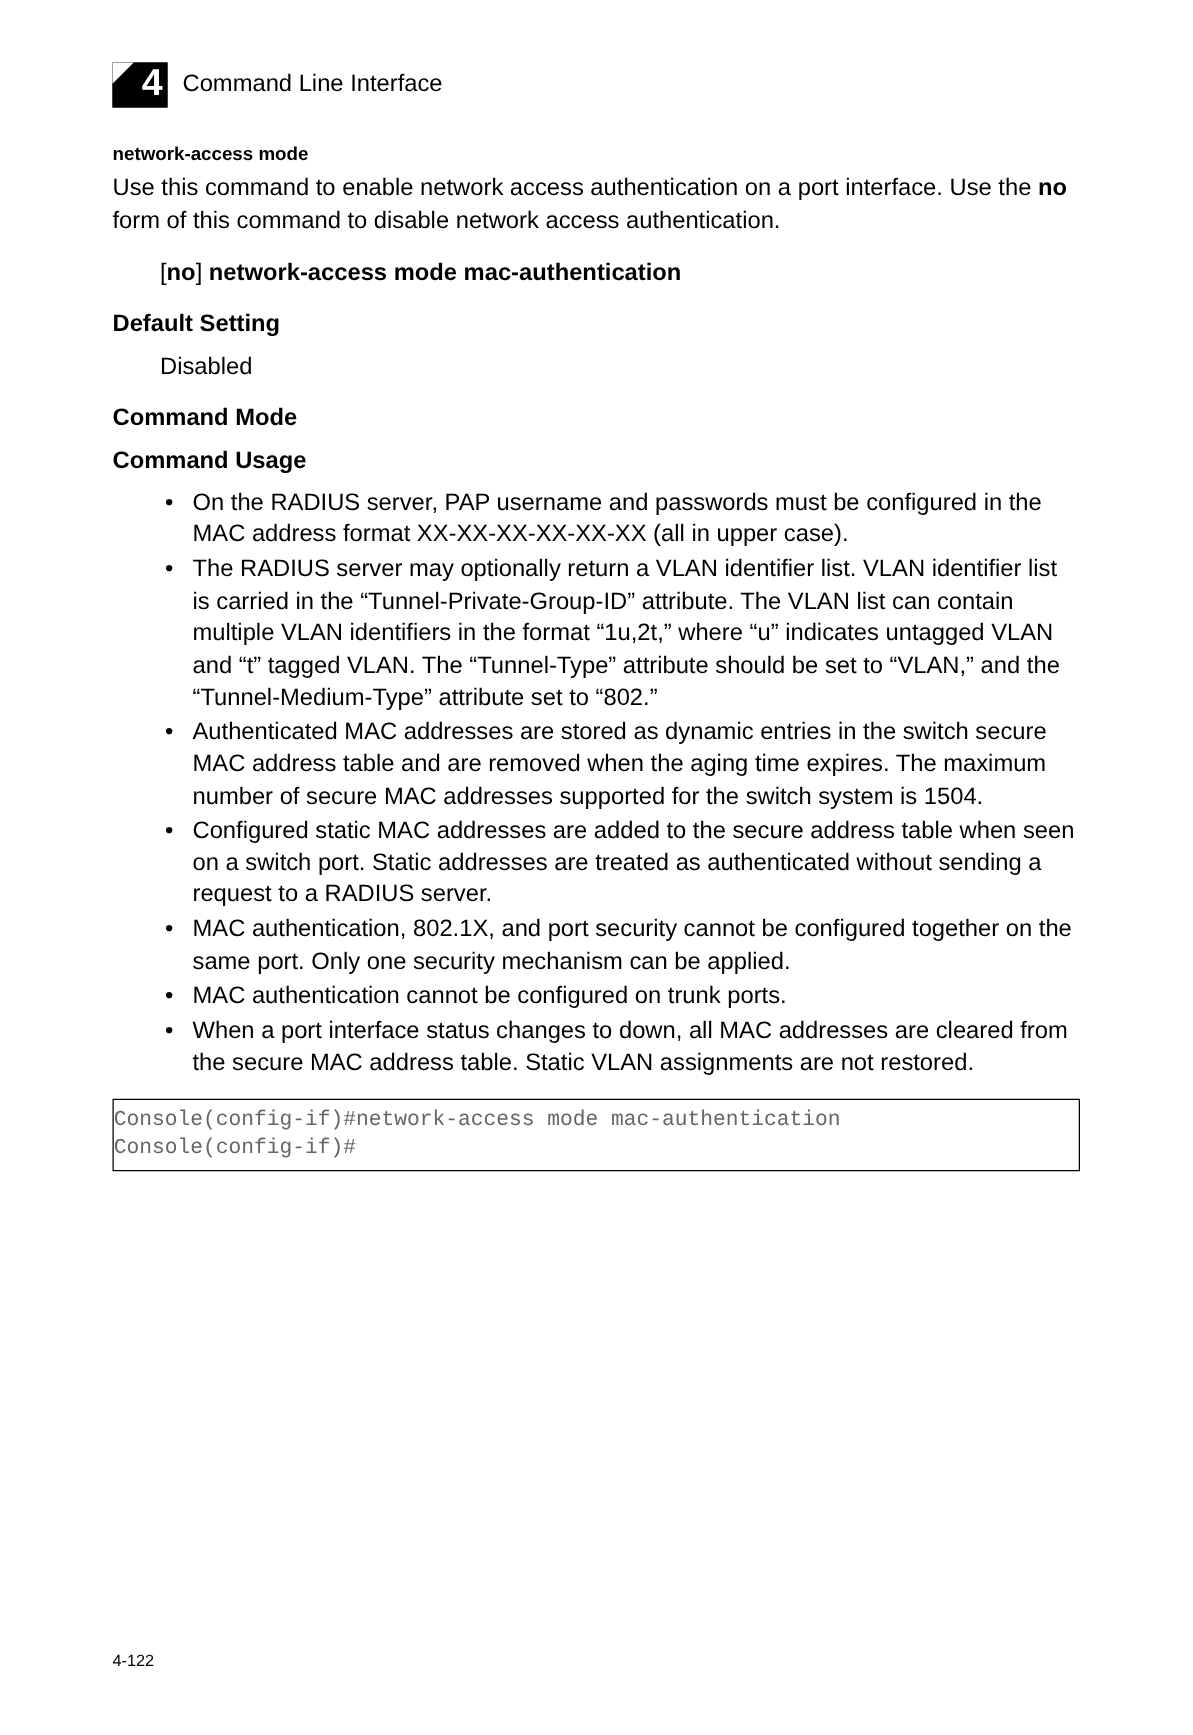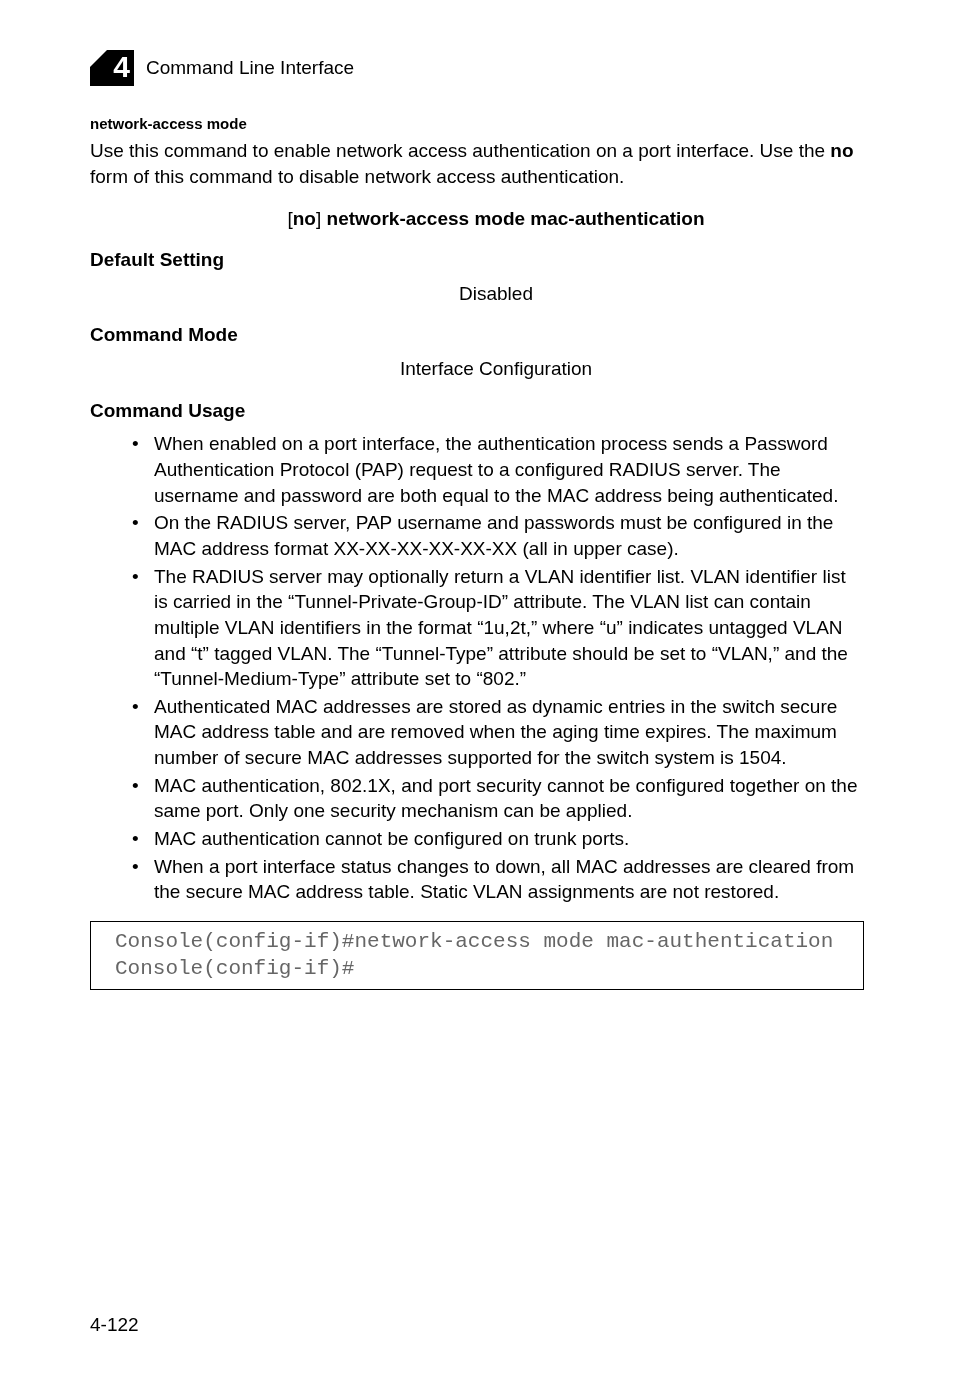--- a/index.html
+++ b/index.html
@@ -70,54 +70,53 @@
   }
   p.lead {
     margin: 0 0 16px 0;
   }
   .subhead {
     font-weight: bold;
     margin: 0 0 8px 0;
   }
   .inset {
     margin: 0 0 16px 38px;
-    text-align: center;
   }
   ul.usage {
     margin: 0 0 16px 0;
     padding-left: 60px;
     list-style: none;
   }
   ul.usage li {
     position: relative;
     margin-bottom: 2px;
     padding-left: 4px;
   }
   ul.usage li::before {
     content: "•";
     position: absolute;
     left: -18px;
     top: 0;
   }
   .codebox {
     border: 1px solid #000;
     margin: 4px 0 0 0;
-    padding: 6px 24px;
+    padding: 6px 0;
     font-family: "Courier New", Courier, monospace;
-    font-size: 21px;
+    font-size: 17px;
     color: #666;
     line-height: 1.3;
     white-space: pre;
     overflow: hidden;
   }
   .footer-pn {
     position: absolute;
     bottom: 50px;
     left: 90px;
-    font-size: 19px;
+    font-size: 13px;
   }
 </style>
 </head>
 <body>
 
 <div class="page">
 
   <div class="header-row">
     <div class="chapter-icon">
       <div class="bg"></div>
@@ -133,28 +132,27 @@
   </p>
 
   <p class="inset">
     <span>[</span><b>no</b><span>] </span><b>network-access mode mac-authentication</b>
   </p>
 
   <p class="subhead">Default Setting</p>
   <p class="inset">Disabled</p>
 
   <p class="subhead">Command Mode</p>
-  <p class="inset">Interface Configuration</p>
 
   <p class="subhead">Command Usage</p>
   <ul class="usage">
-    <li>When enabled on a port interface, the authentication process sends a Password Authentication Protocol (PAP) request to a configured RADIUS server. The username and password are both equal to the MAC address being authenticated.</li>
     <li>On the RADIUS server, PAP username and passwords must be configured in the MAC address format XX-XX-XX-XX-XX-XX (all in upper case).</li>
     <li>The RADIUS server may optionally return a VLAN identifier list. VLAN identifier list is carried in the “Tunnel-Private-Group-ID” attribute. The VLAN list can contain multiple VLAN identifiers in the format “1u,2t,” where “u” indicates untagged VLAN and “t” tagged VLAN. The “Tunnel-Type” attribute should be set to “VLAN,” and the “Tunnel-Medium-Type” attribute set to “802.”</li>
     <li>Authenticated MAC addresses are stored as dynamic entries in the switch secure MAC address table and are removed when the aging time expires. The maximum number of secure MAC addresses supported for the switch system is 1504.</li>
+    <li>Configured static MAC addresses are added to the secure address table when seen on a switch port. Static addresses are treated as authenticated without sending a request to a RADIUS server.</li>
     <li>MAC authentication, 802.1X, and port security cannot be configured together on the same port. Only one security mechanism can be applied.</li>
     <li>MAC authentication cannot be configured on trunk ports.</li>
     <li>When a port interface status changes to down, all MAC addresses are cleared from the secure MAC address table. Static VLAN assignments are not restored.</li>
   </ul>
 
   <div class="codebox">Console(config-if)#network-access mode mac-authentication
 Console(config-if)#</div>
 
   <div class="footer-pn">4-122</div>
 </div>

